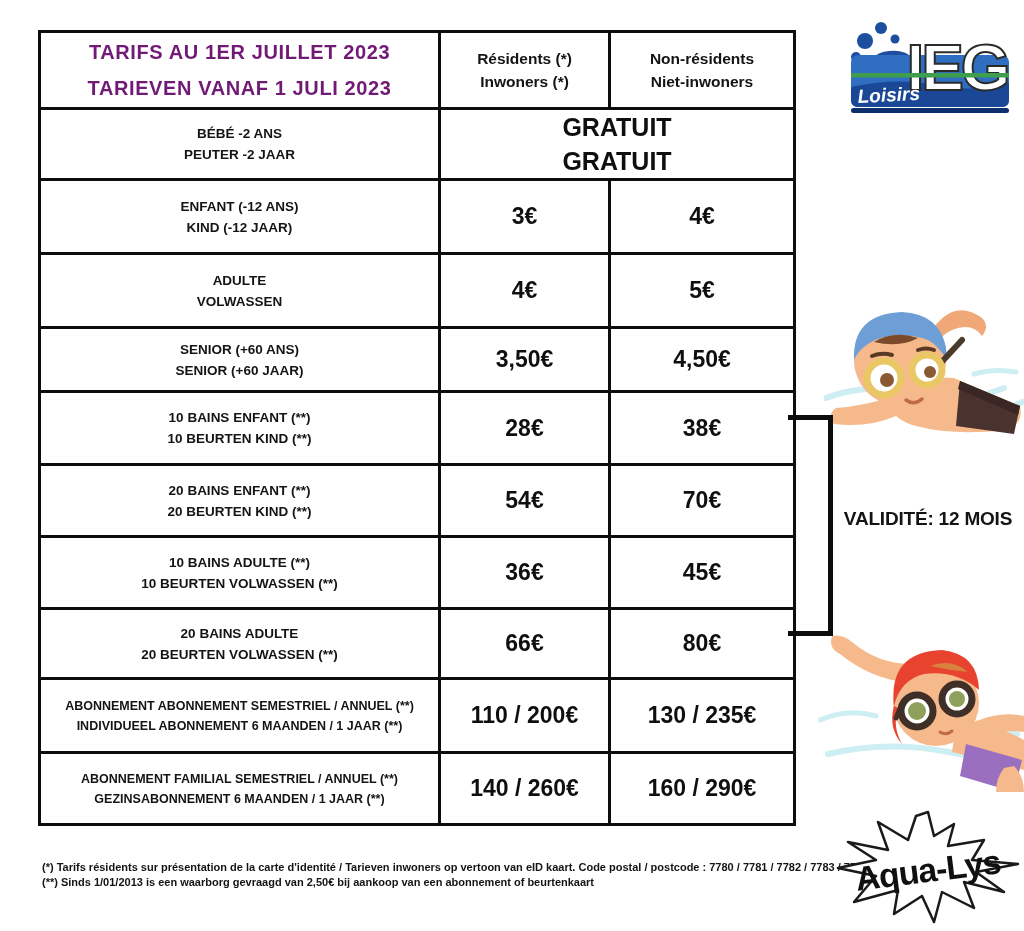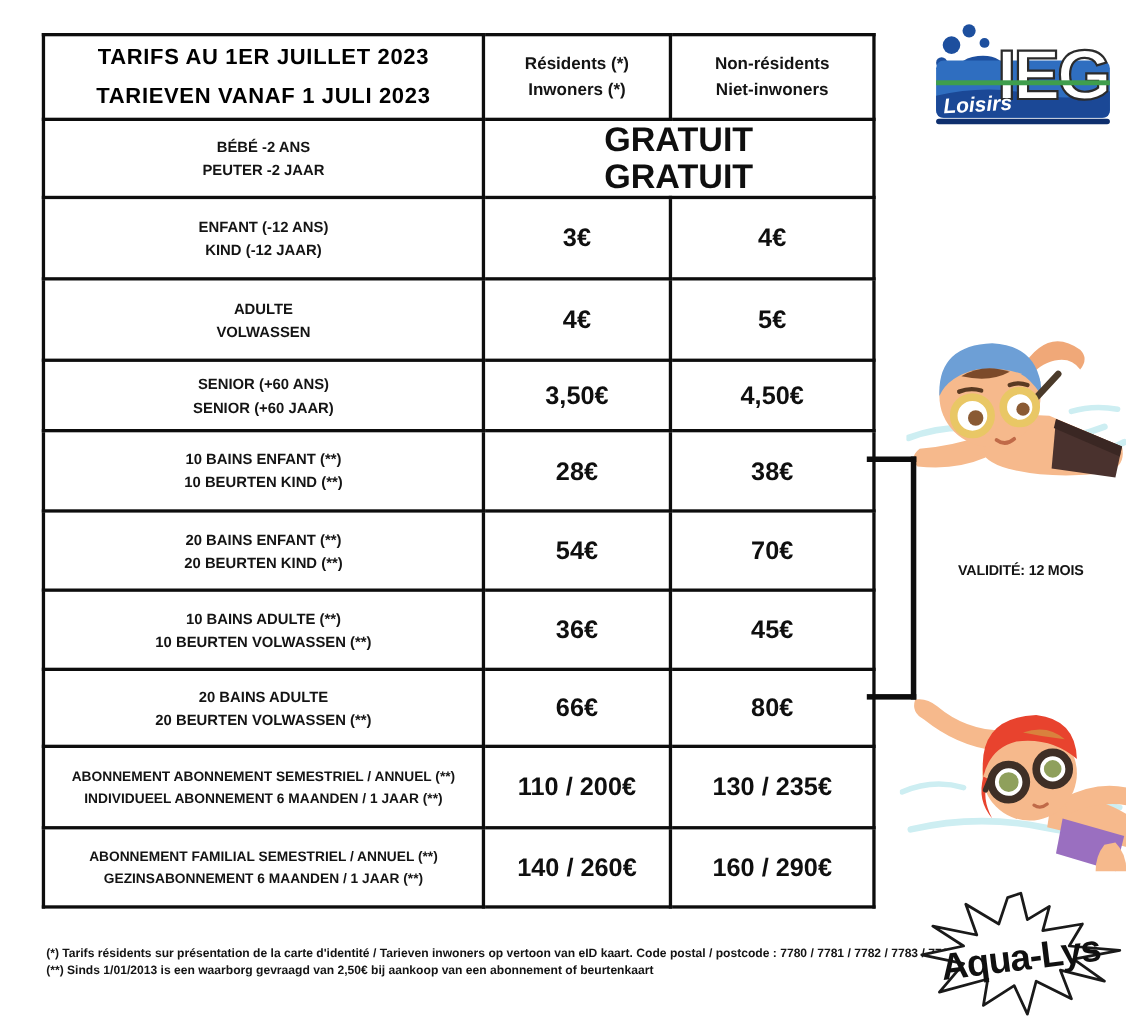--- a/index.html
+++ b/index.html
@@ -22,43 +22,43 @@
   col.c-non{width:185px;}
 
   tr.tr-head{height:77px;}
   tr.r-free{height:70px;margin-top:37px;}
   tr.r2{height:74px;} tr.r3{height:74px;} tr.r4{height:64px;}
   tr.r5{height:73px;} tr.r6{height:72px;} tr.r7{height:72px;}
   tr.r8{height:70px;} tr.r9{height:74px;} tr.r10{height:72px;}
 
   td.title-cell{
     border-top:none;border-left:none;
-    color:#000000;font-weight:bold;font-size:20px;line-height:36px;
+    color:#701a75;font-weight:bold;font-size:20px;line-height:36px;
     letter-spacing:0.6px;
   }
   td.head-cell{font-weight:bold;font-size:15.5px;line-height:23px;color:#141414;}
   td.label-cell{font-weight:bold;font-size:13.5px;line-height:21px;color:#141414;}
   td.label-cell.small{font-size:12.5px;line-height:20px;}
   td.price-cell{font-weight:bold;font-size:23px;color:#0f0f0f;}
-  td.free-cell{font-weight:bold;font-size:31px;line-height:34px;color:#0f0f0f;}
+  td.free-cell{font-weight:bold;font-size:25px;line-height:34px;color:#0f0f0f;}
 
   
   .footnotes{
     left:42px;top:860px;width:980px;
     font-size:11px;font-weight:bold;line-height:15px;color:#141414;
   }
 
   
   .bracket{background:#0d0d0d;z-index:3;}
   .bracket-top{left:788px;top:415px;width:45px;height:5px;}
   .bracket-bottom{left:788px;top:631px;width:45px;height:5px;}
   .bracket-v{left:828px;top:415px;width:5px;height:221px;}
   .validity{
     left:834px;top:507px;width:188px;text-align:center;
-    font-weight:bold;font-size:13px;line-height:23px;color:#141414;
+    font-weight:bold;font-size:19px;line-height:23px;color:#141414;
     letter-spacing:-0.2px;z-index:3;
   }
 
   
   .ieg-logo{left:845px;top:15px;width:170px;height:100px;}
   .swimmer-boy{left:824px;top:278px;width:200px;height:165px;z-index:1;}
   .swimmer-girl{left:818px;top:608px;width:206px;height:185px;z-index:1;}
   .aqualys-logo{left:836px;top:810px;width:184px;height:118px;}
 </style>
 </head>

